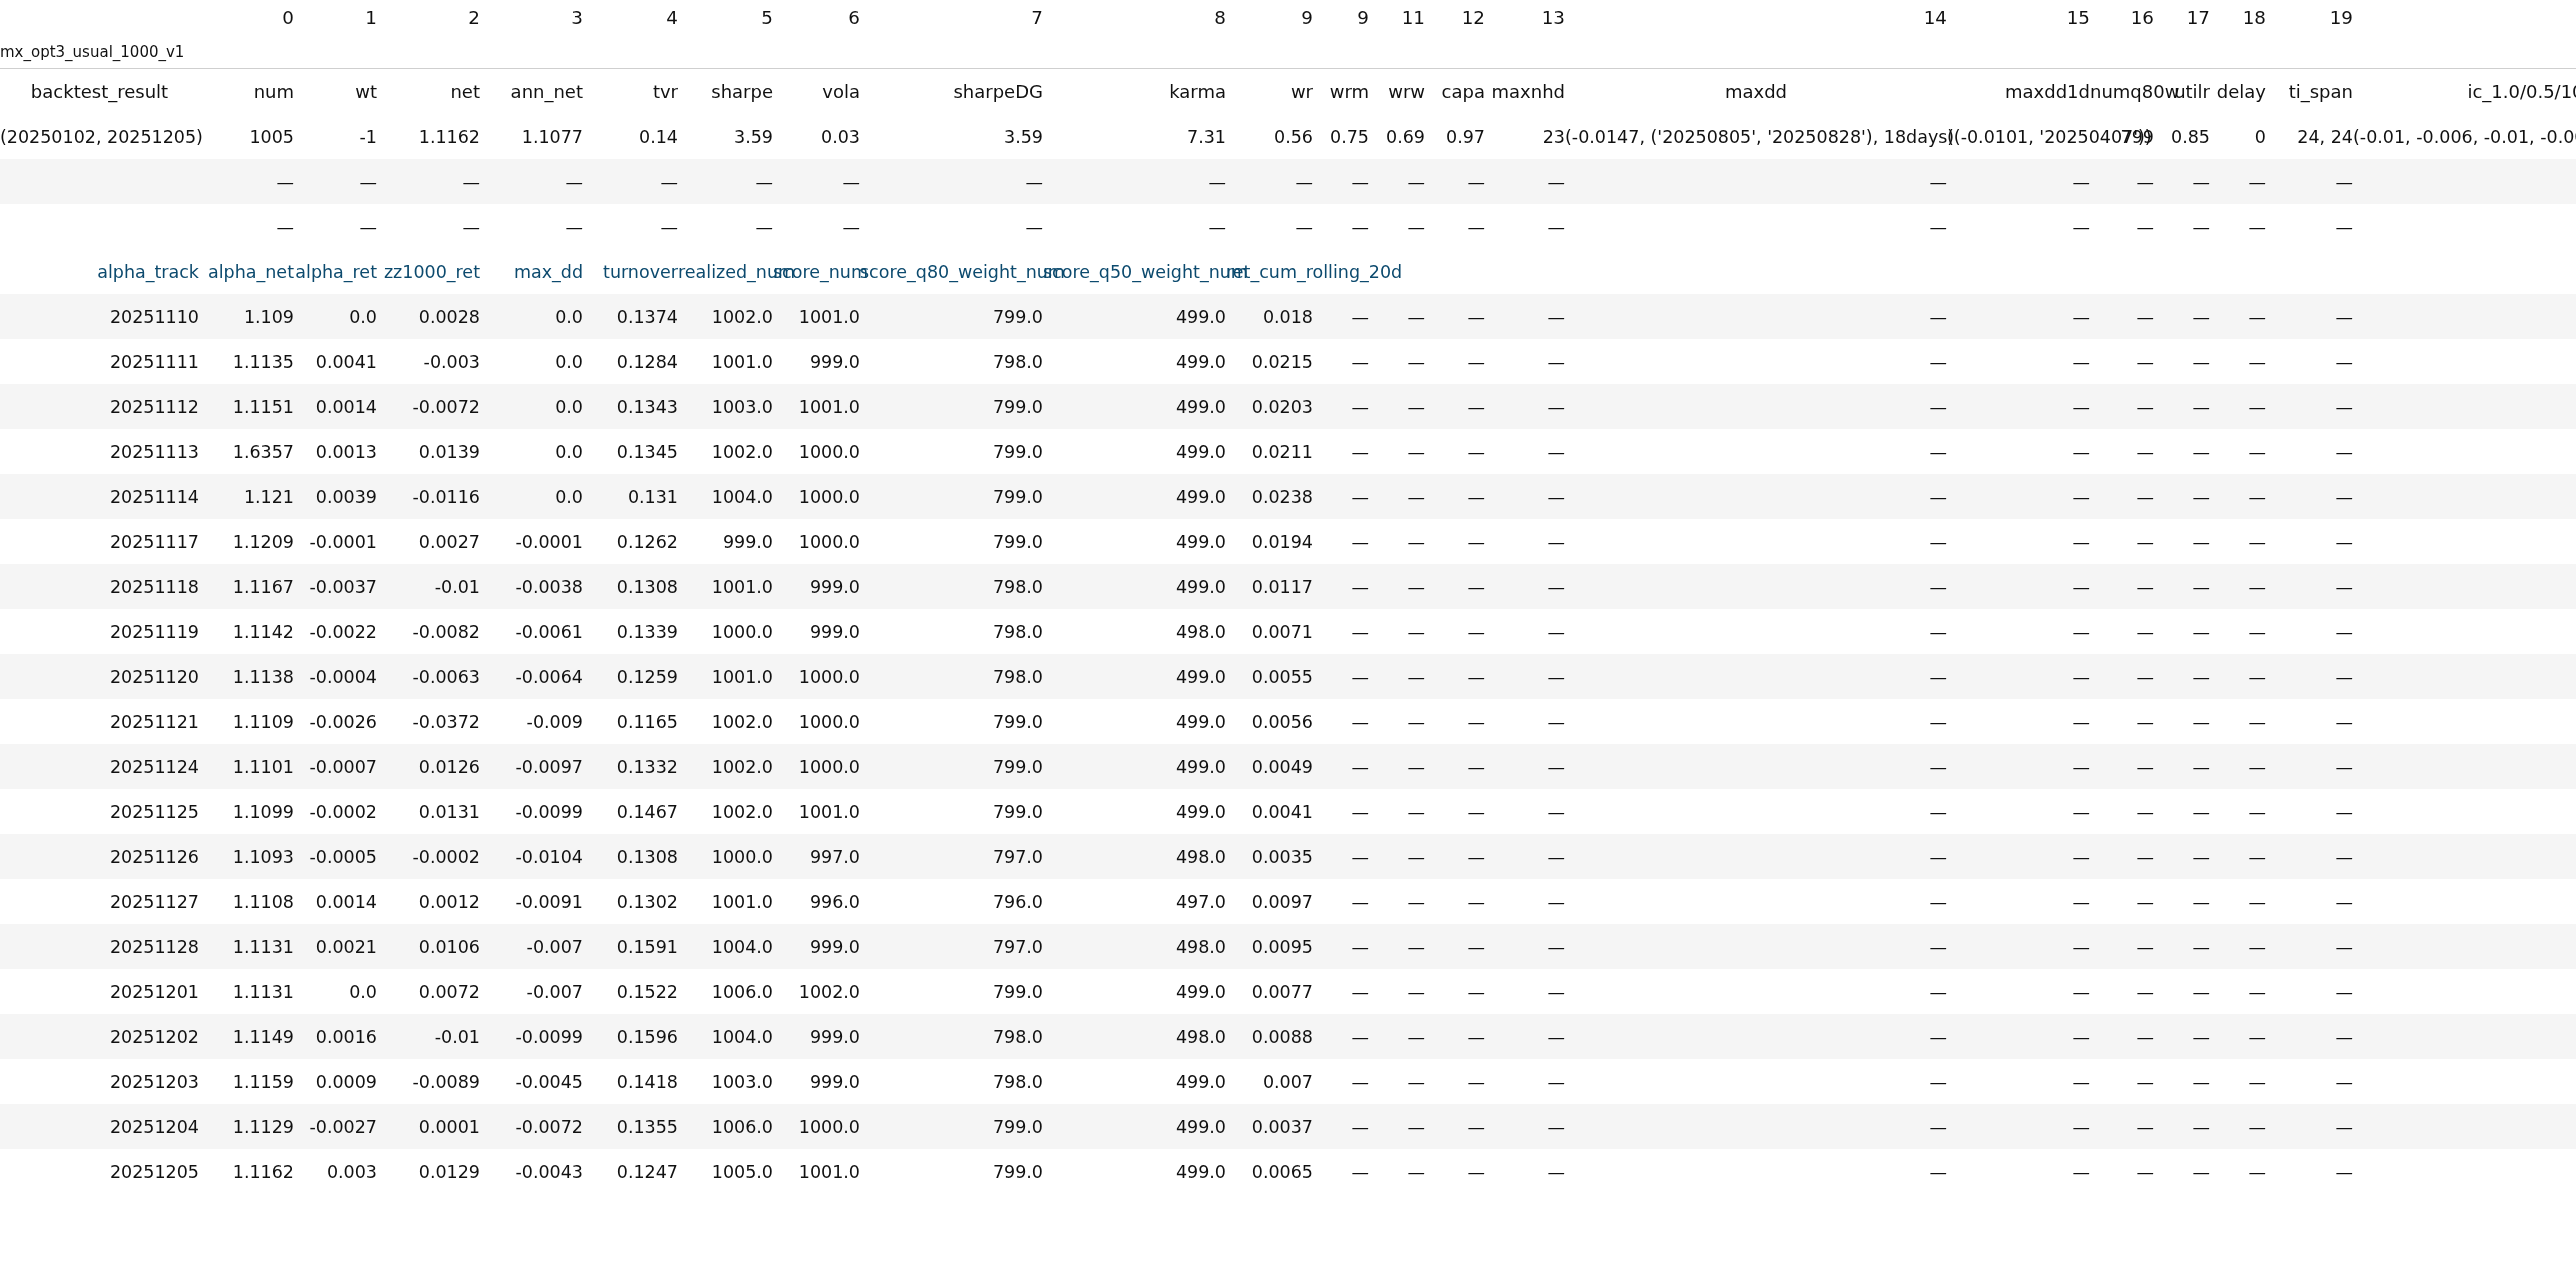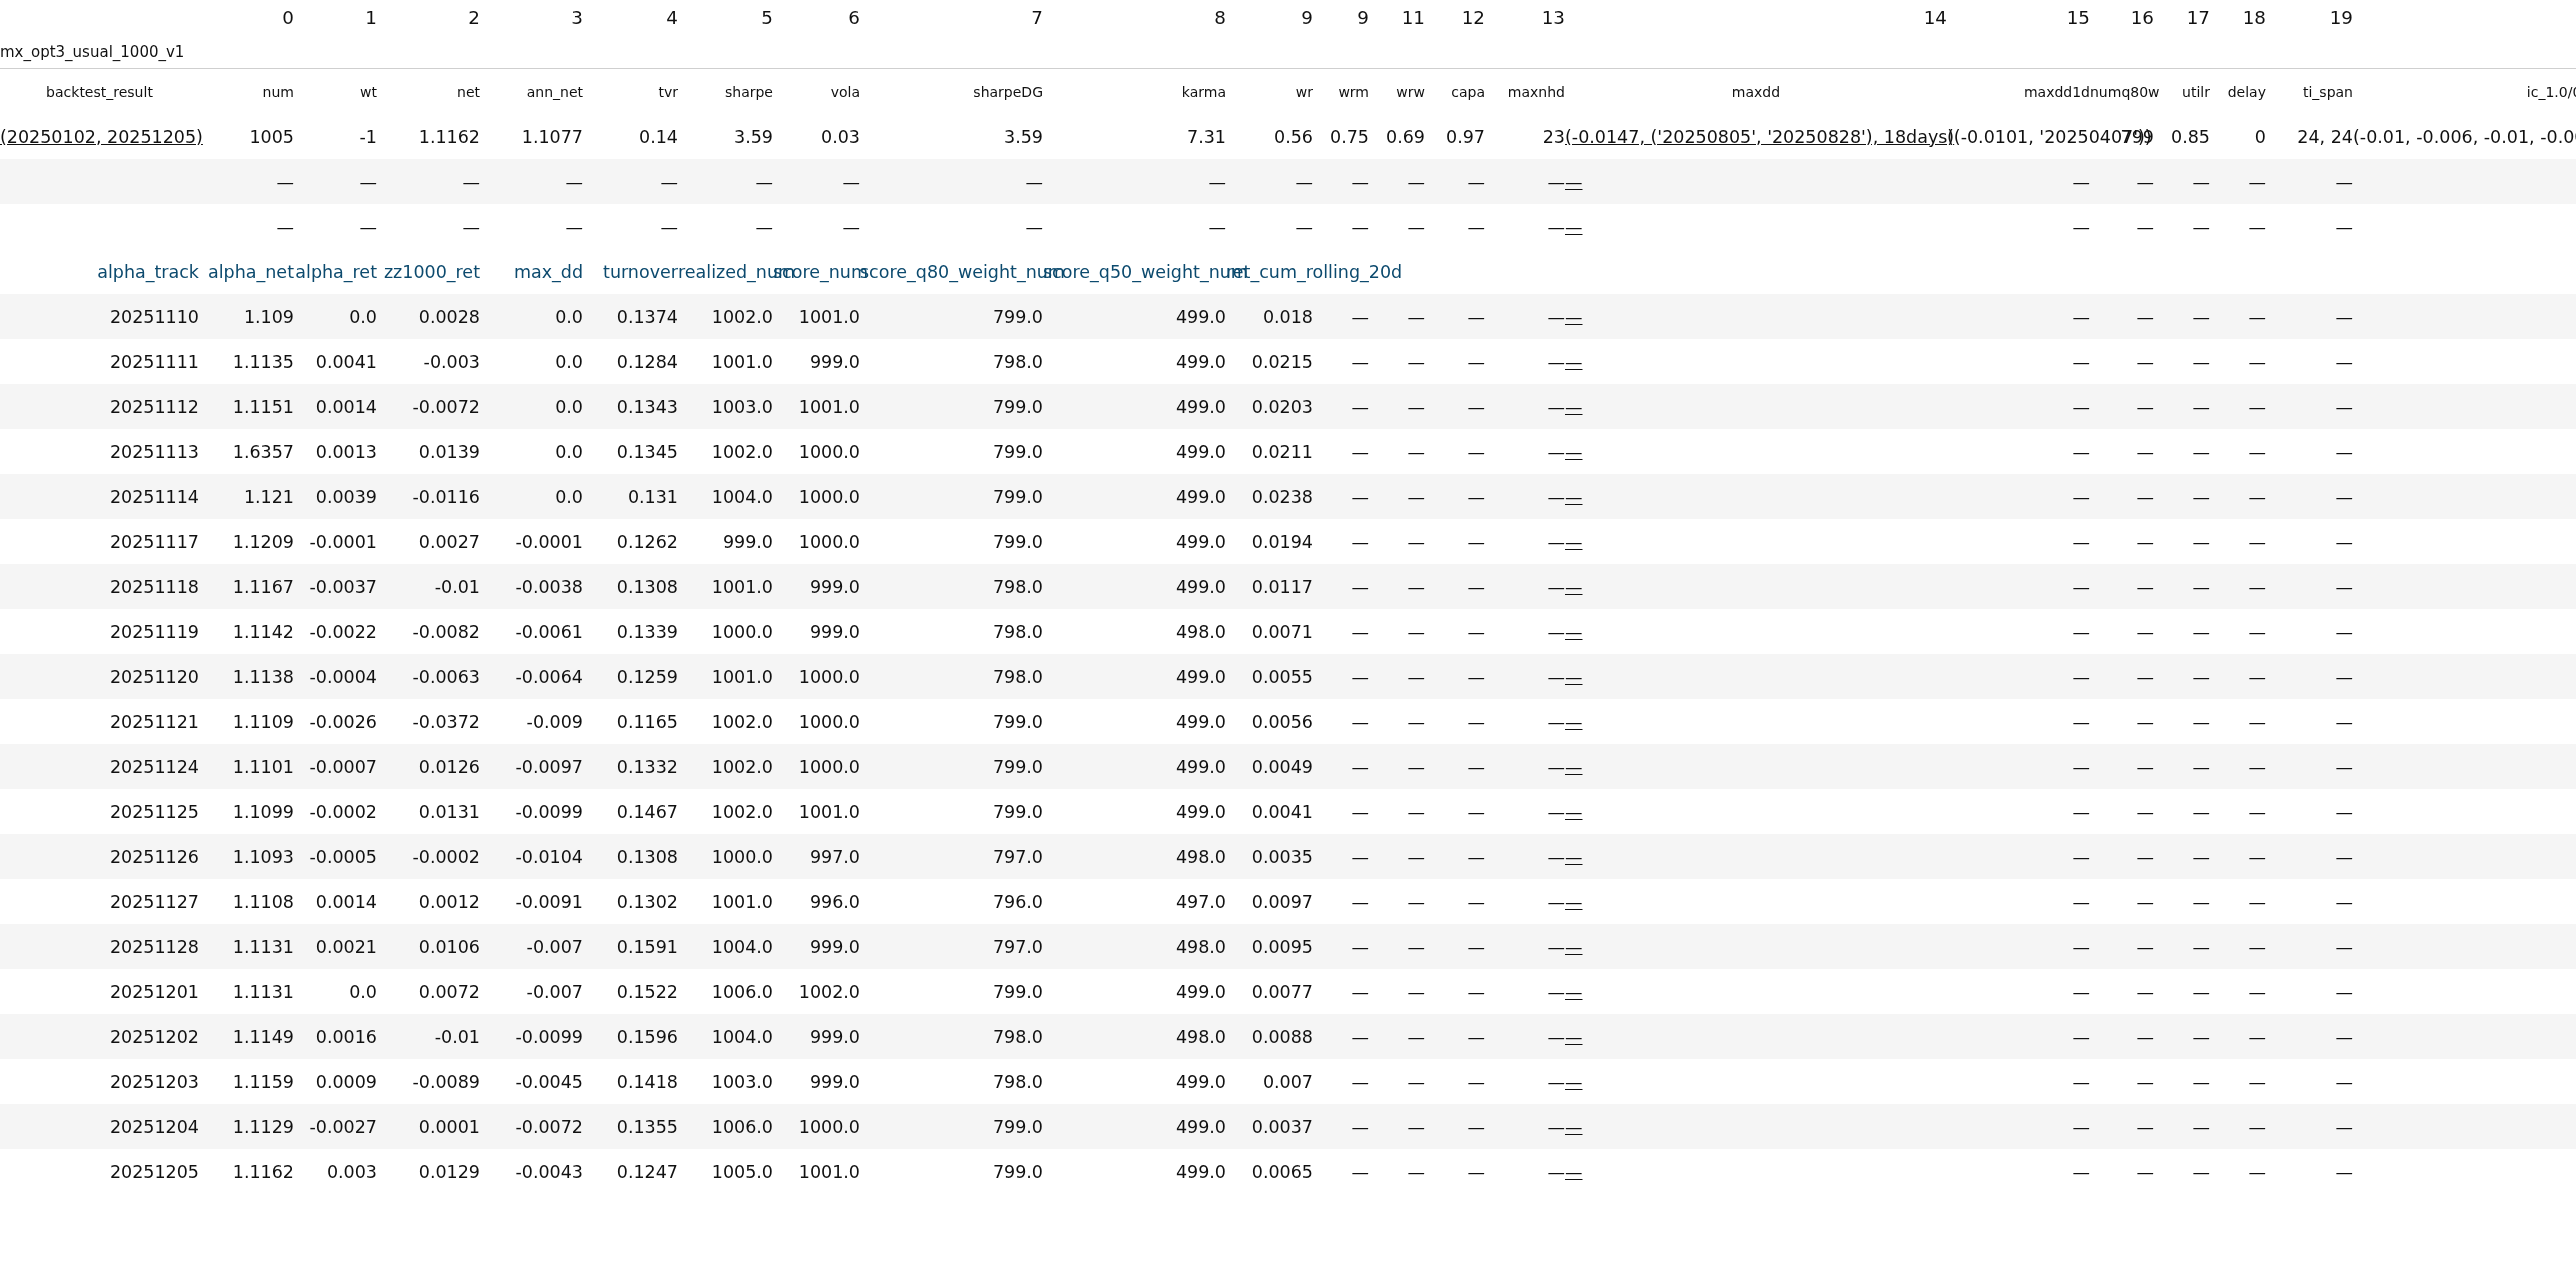--- a/index.html
+++ b/index.html
@@ -55,21 +55,21 @@
   
   .rule td {
     border-bottom: 1.6px solid #cfcfcf;
     height: 0px;
     line-height: 0px;
     font-size: 0px;
   }
 
   
   .hdr td {
-    font-size: 14px;
+    font-size: 18px;
     height: 45px;
     text-align: right;
     padding-right: 4.8px;
     color: #111;
   }
   .hdr td.lbl {
     text-align: center;
   }
 
   
@@ -77,22 +77,21 @@
     font-size: 17.5px;
     height: 45px;
     text-align: right;
     padding-right: 4.8px;
     color: #111;
   }
   .row.alt {
     background: #f5f5f5;
   }
   .row td.lbl {
-    text-align: left;
-    text-decoration: underline;
+    text-align: right;
   }
 
   
   .hdr2 td {
     font-size: 17.5px;
     height: 45px;
     text-align: right;
     padding-right: 4.8px;
     color: #0c4a6e;
   }

